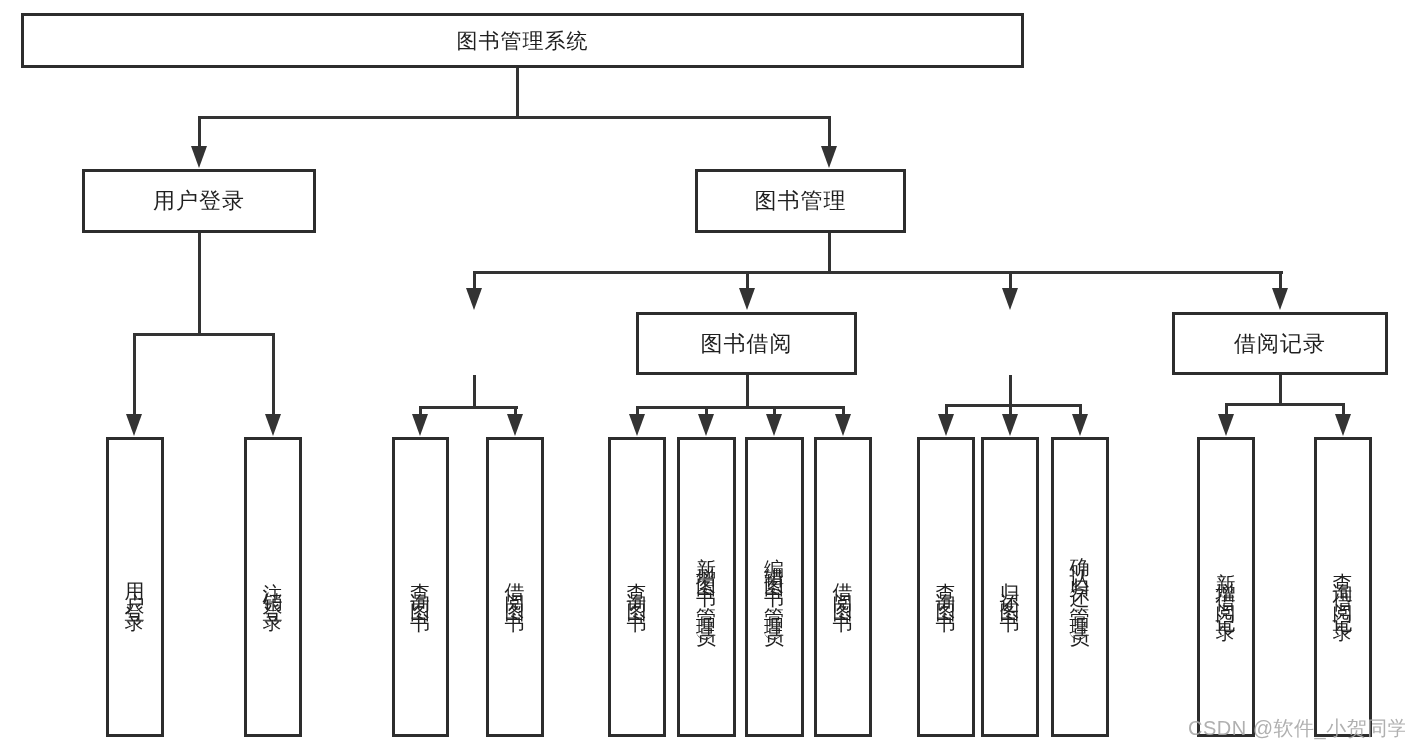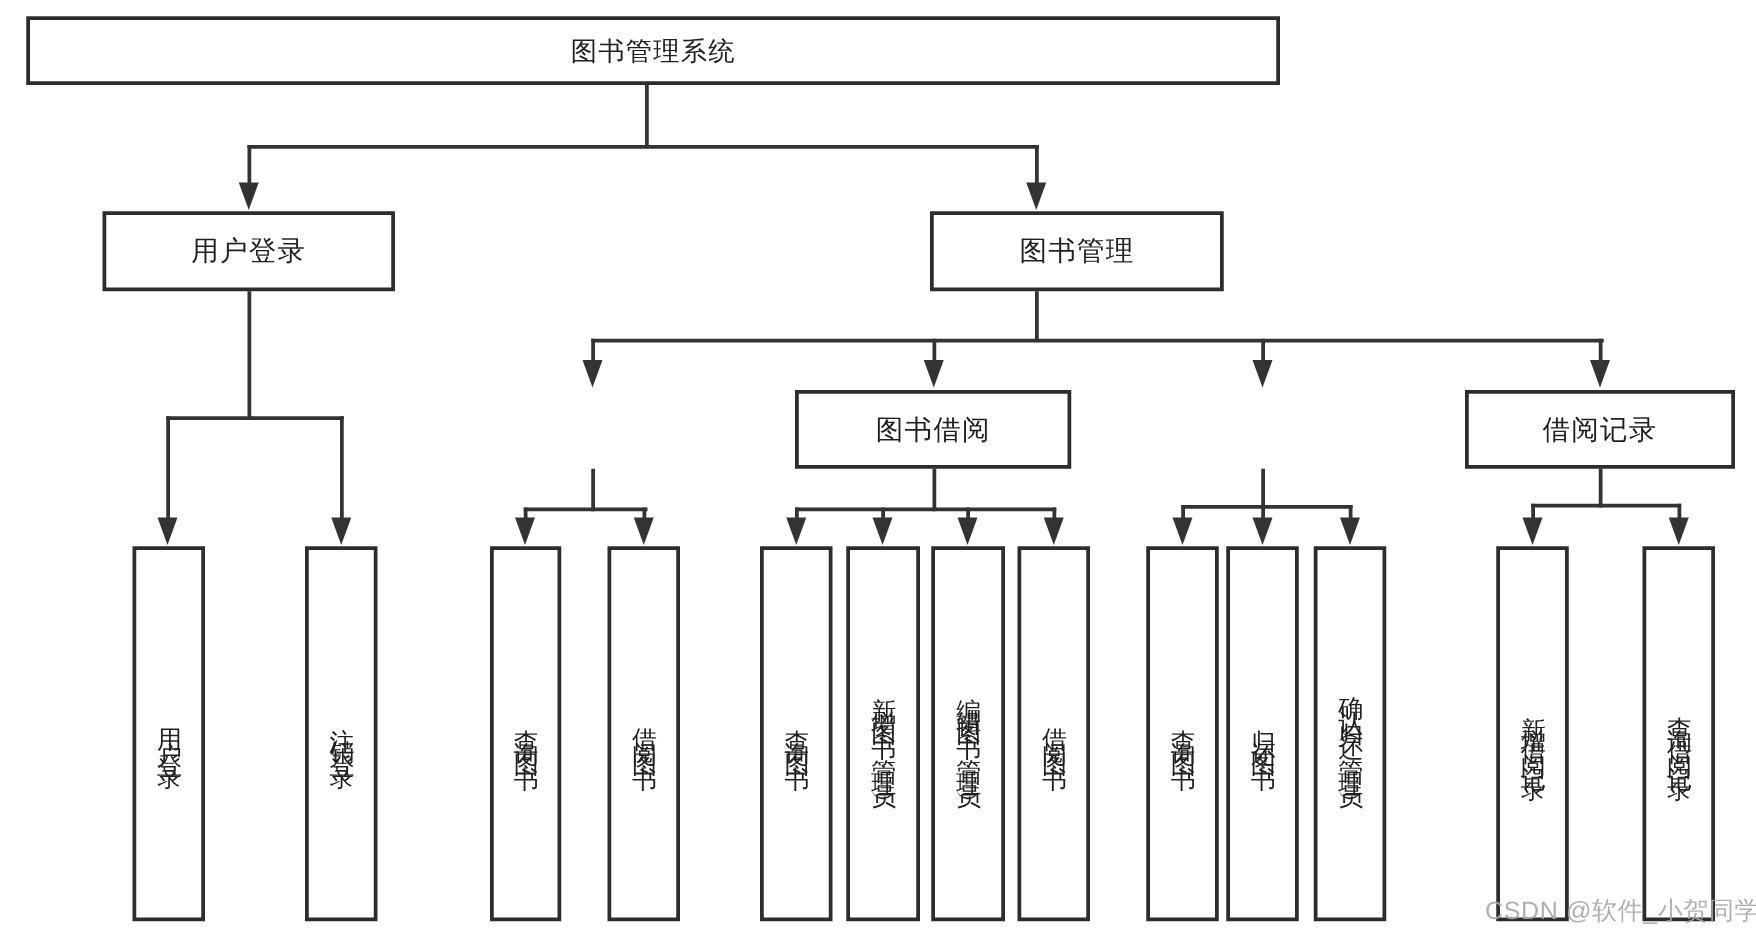--- a/index.html
+++ b/index.html
@@ -61,21 +61,21 @@
   <div class="vline" style="left:516px;top:68px;height:50px;"></div>
   <div class="hline" style="left:198px;top:116px;width:633px;"></div>
   <div class="vline" style="left:198px;top:116px;height:32px;"></div>
   <div class="arrow" style="left:191px;top:146px;"></div>
   <div class="vline" style="left:828px;top:116px;height:32px;"></div>
   <div class="arrow" style="left:821px;top:146px;"></div>
 
   <div class="box" style="left:82px;top:169px;width:234px;height:64px;">
     <span>用户登录</span>
   </div>
-  <div class="box" style="left:744px;top:169px;width:235px;height:64px;">
+  <div class="box" style="left:695px;top:169px;width:211px;height:64px;">
     <span>图书管理</span>
   </div>
 
   <div class="vline" style="left:198px;top:233px;height:103px;"></div>
   <div class="hline" style="left:133px;top:333px;width:142px;"></div>
   <div class="vline" style="left:133px;top:333px;height:84px;"></div>
   <div class="arrow" style="left:126px;top:414px;"></div>
   <div class="vline" style="left:272px;top:333px;height:84px;"></div>
   <div class="arrow" style="left:265px;top:414px;"></div>
 

